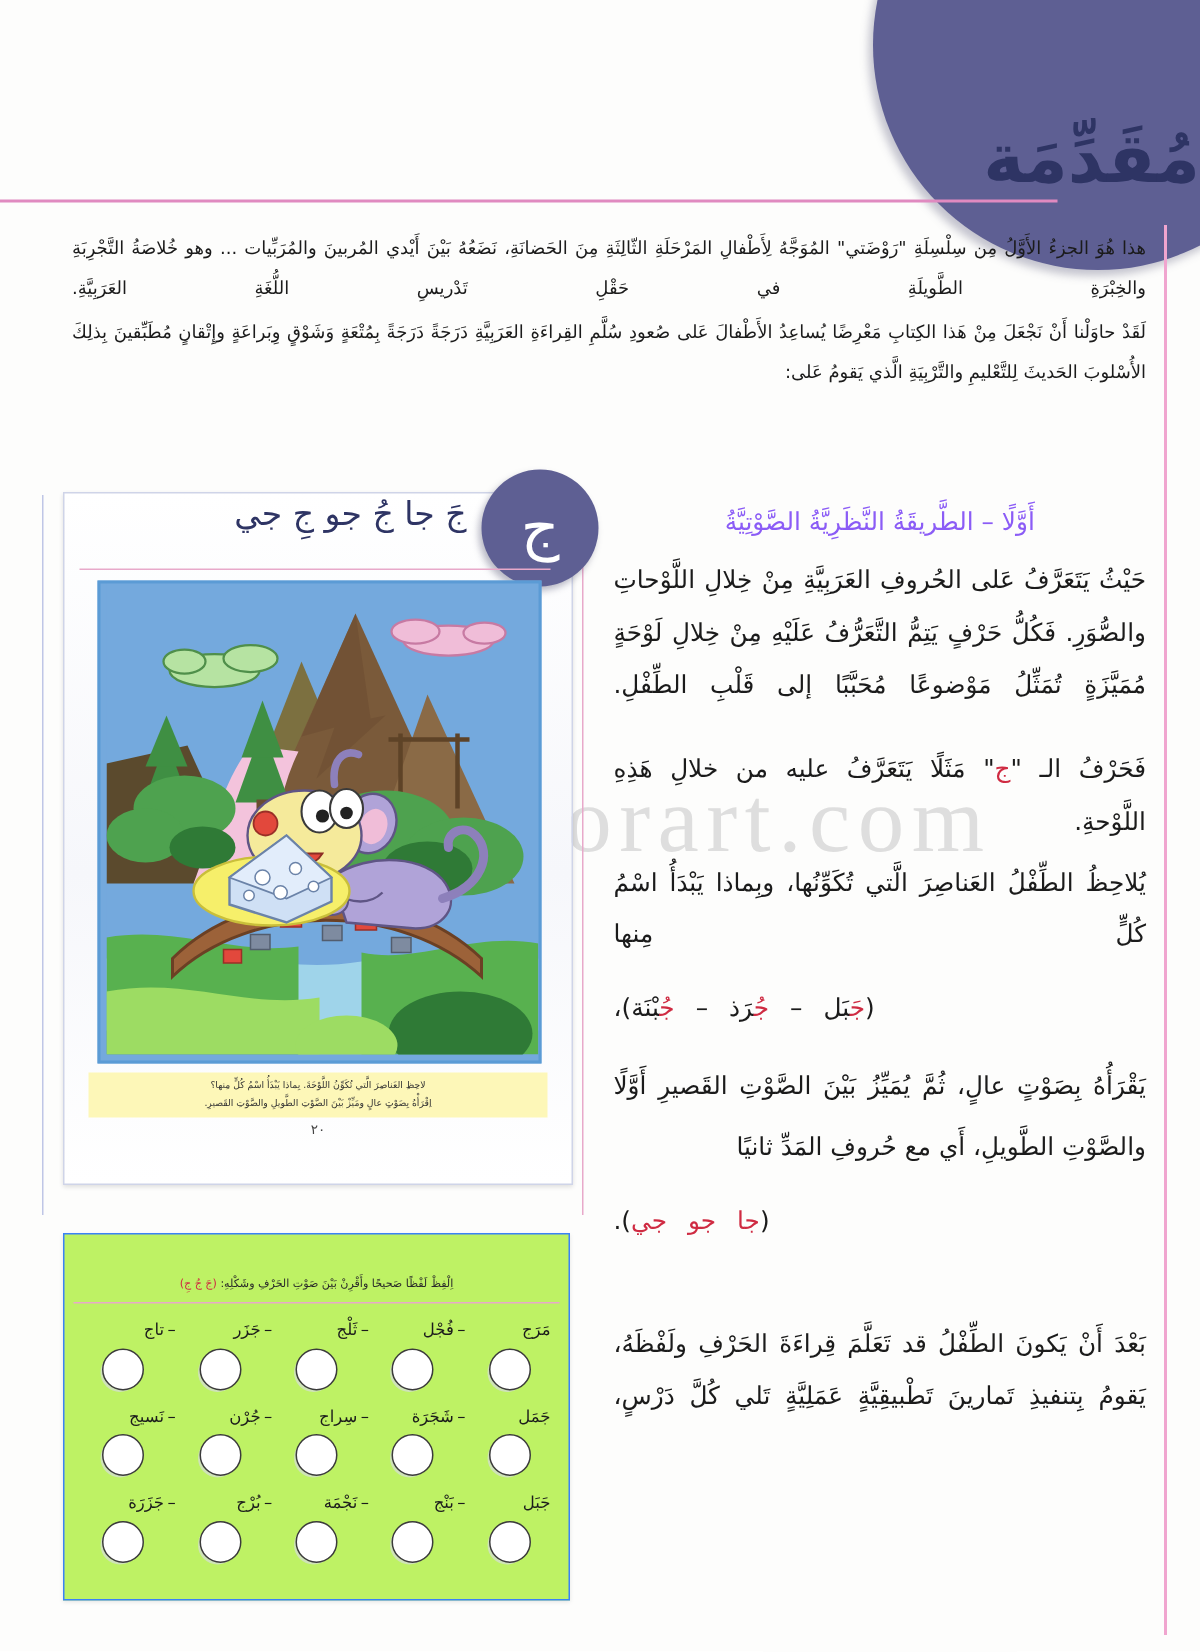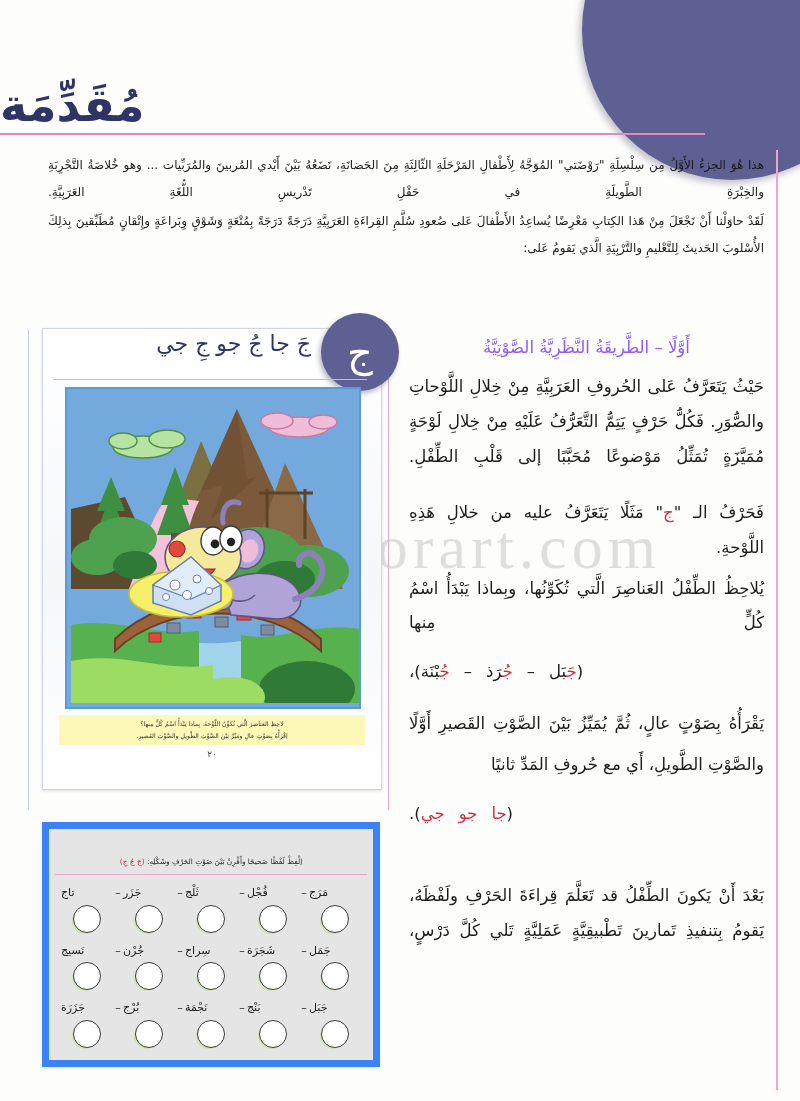--- a/index.html
+++ b/index.html
@@ -78,21 +78,21 @@
     pointer-events: none;
     user-select: none;
   }
 
   
   .page-title {
     position: absolute;
     left: 0;
     top: 40px;
     width: 800px;
-    text-align: left;
+    text-align: right;
     color: #2e3464;
     font-size: 46px;
     font-family: "DejaVu Sans", "Liberation Sans", sans-serif;
     line-height: 1.5;
   }
 
   
   .intro {
     position: absolute;
     right: 36px;
@@ -223,22 +223,22 @@
     font-size: 9px;
   }
 
   
   .exercise {
     position: absolute;
     left: 42px;
     top: 822px;
     width: 338px;
     height: 245px;
-    background: #e5e5e5;
-    border: 7px solid #3b82f6;
+    background: #bef264;
+    border: 1px solid #3b82f6;
     box-shadow: 0 1px 3px rgba(0,0,0,.10);
     padding: 0;
     box-sizing: border-box;
   }
   .ex-instruction {
     margin: 26px 10px 6px 10px;
     text-align: center;
     color: #2a2a2a;
     font-size: 7.4px;
     line-height: 1.8;
@@ -251,21 +251,21 @@
   }
   .ex-row {
     display: flex;
     flex-direction: row;
     justify-content: space-between;
     align-items: flex-start;
     margin: 10px 12px 0 12px;
   }
   .ex-cell {
     flex: 1 1 0;
-    text-align: left;
+    text-align: right;
   }
   .ex-word {
     font-size: 11px;
     color: #1b1b1b;
     white-space: nowrap;
     line-height: 1.4;
   }
   .ex-sep {
     width: 10px;
     text-align: center;

